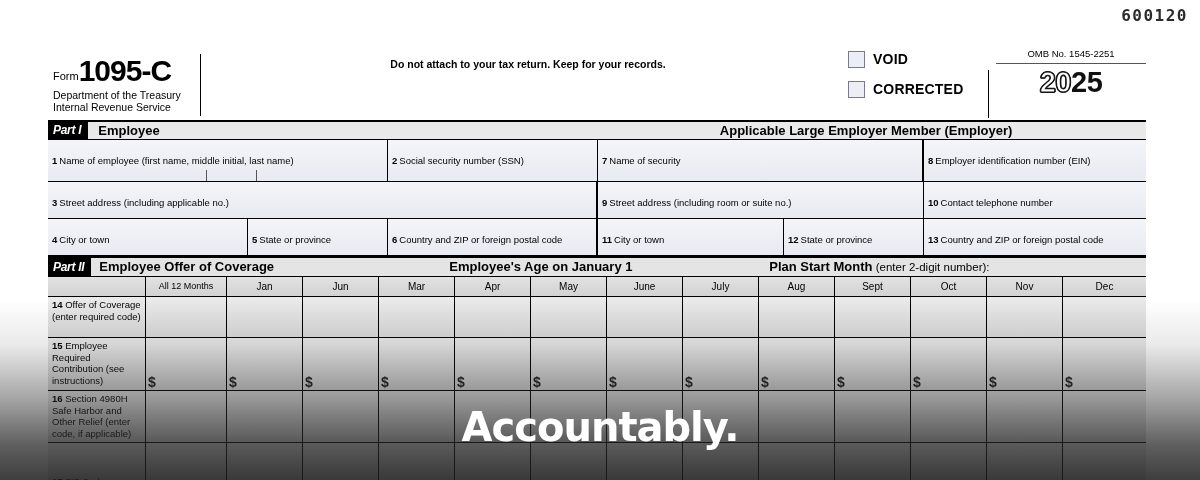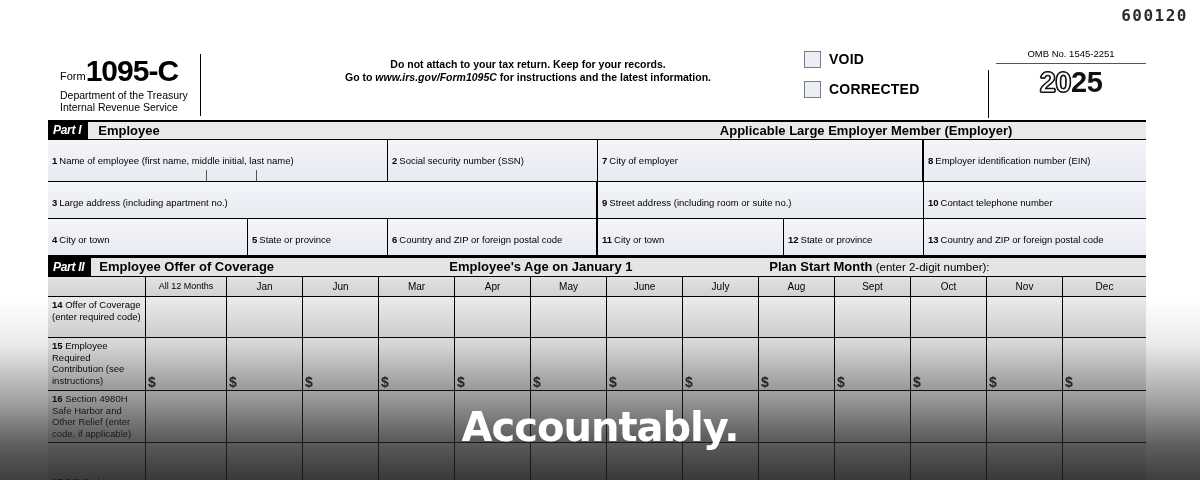--- a/index.html
+++ b/index.html
@@ -54,21 +54,21 @@
   #masthead {
     position: absolute;
     left: 48px;
     top: 56px;
     width: 1098px;
     height: 62px;
   }
 
   #form-id-block {
     position: absolute;
-    left: 12px;
+    left: 5px;
     top: 0;
     width: 150px;
   }
   #form-word {
     font-size: 11px;
     color: #000;
     display: inline-block;
     vertical-align: bottom;
     padding-bottom: 4px;
   }
@@ -116,21 +116,21 @@
   #sub-title-2 {
     font-size: 10.5px;
     font-weight: bold;
     line-height: 13px;
   }
   #sub-title-2 .url { font-style: italic; }
 
   
   #flag-block {
     position: absolute;
-    left: 756px;
+    left: 800px;
     top: -12px;
     width: 140px;
   }
   .flag-row {
     display: flex;
     align-items: center;
     height: 30px;
   }
   .flag-box {
     width: 17px;
@@ -357,21 +357,20 @@
         <span id="form-word">Form</span><span id="form-number">1095-C</span>
       </div>
       <div id="agency-line1">Department of the Treasury</div>
       <div id="agency-line2">Internal Revenue Service</div>
     </div>
 
     <div class="vrule-tall" style="left:152px; top:-2px; height:62px;"></div>
 
     <div id="title-block">
       <div id="sub-title-1">Do not attach to your tax return. Keep for your records.</div>
-      <div id="sub-title-2"><span>Go to </span><span class="url">www.irs.gov/Form1095C</span><span> for instructions and the latest information.</span></div>
     </div>
 
     <div class="vrule-tall" style="left:940px; top:14px; height:48px;"></div>
 
     <div id="flag-block">
       <div class="flag-row">
         <span class="flag-box"></span>
         <span class="flag-label">VOID</span>
       </div>
       <div class="flag-row">
@@ -400,30 +399,30 @@
         <span class="cell-num">1</span><span class="cell-label">Name of employee (first name, middle initial, last name)</span>
         <span class="tickmarks">
             <i style="left:158px"></i>
             <i style="left:208px"></i>
           </span>
       </div>
       <div class="cell" style="width:210px;">
         <span class="cell-num">2</span><span class="cell-label">Social security number (SSN)</span>
       </div>
       <div class="cell heavy" style="width:326px;">
-        <span class="cell-num">7</span><span class="cell-label">City of employer</span>
+        <span class="cell-num">7</span><span class="cell-label">Name of security</span>
       </div>
       <div class="cell" style="width:222px;">
         <span class="cell-num">8</span><span class="cell-label">Employer identification number (EIN)</span>
       </div>
     </div>
 
     <div class="field-row" style="height:36px;">
       <div class="cell heavy" style="width:550px;">
-        <span class="cell-num">3</span><span class="cell-label">Large address (including apartment no.)</span>
+        <span class="cell-num">3</span><span class="cell-label">Street address (including applicable no.)</span>
       </div>
       <div class="cell" style="width:326px;">
         <span class="cell-num">9</span><span class="cell-label">Street address (including room or suite no.)</span>
       </div>
       <div class="cell" style="width:222px;">
         <span class="cell-num">10</span><span class="cell-label">Contact telephone number</span>
       </div>
     </div>
 
     <div class="field-row" style="height:36px;">

